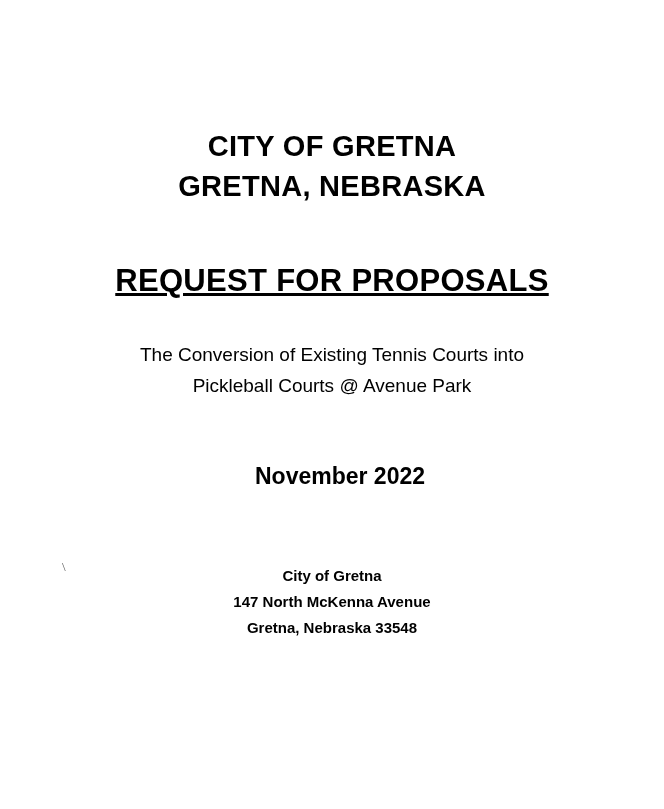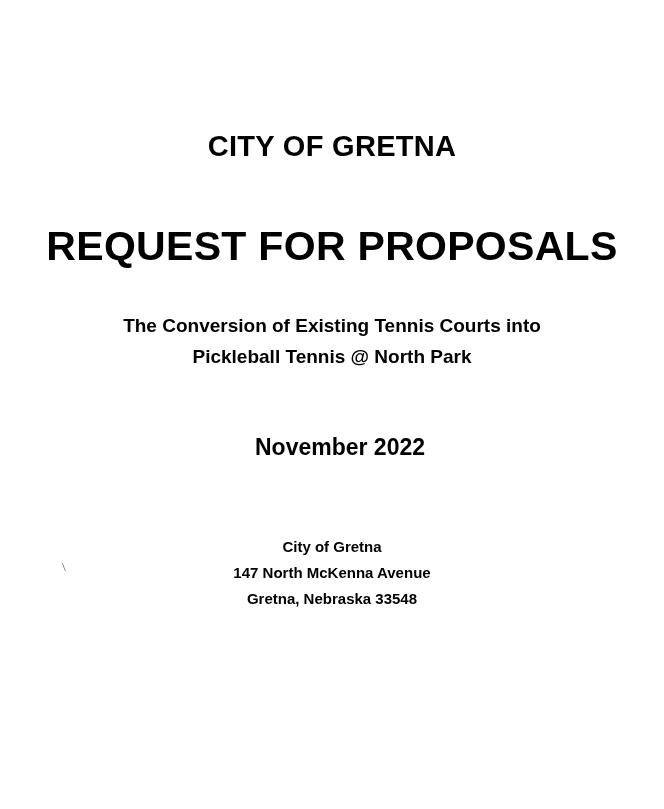--- a/index.html
+++ b/index.html
@@ -32,35 +32,36 @@
     margin-top: 126px;
   }
   .org-line {
     font-size: 29px;
     font-weight: bold;
     line-height: 40px;
     letter-spacing: 0.3px;
   }
   .rfp-heading {
     margin-top: 57px;
-    font-size: 41px;
+    font-size: 31px;
     font-weight: bold;
+    text-decoration: underline;
     letter-spacing: 0.3px;
   }
   .for-line {
     margin-top: 44px;
     font-size: 18px;
     font-weight: bold;
   }
   .subject-block {
     margin-top: 40px;
   }
   .subject-line {
     font-size: 19px;
-    font-weight: bold;
+    font-weight: normal;
     line-height: 31px;
   }
   .date-line {
     margin-top: 62px;
     font-size: 23px;
     font-weight: bold;
     padding-left: 16px;
   }
   .stray-mark {
     position: absolute;
@@ -80,28 +81,29 @@
   }
 </style>
 </head>
 <body>
 
 <div class="page">
   <div class="doc-body">
 
     <div class="title-block">
       <div class="org-line">CITY OF GRETNA</div>
+      <div class="org-line">GRETNA, NEBRASKA</div>
     </div>
 
     <div class="rfp-heading">REQUEST FOR PROPOSALS</div>
 
 
     <div class="subject-block">
       <div class="subject-line">The Conversion of Existing Tennis Courts into</div>
-      <div class="subject-line">Pickleball Tennis @ North Park</div>
+      <div class="subject-line">Pickleball Courts @ Avenue Park</div>
     </div>
 
     <div class="date-line">November 2022</div>
 
     <div class="address-block">
       <div class="address-line">City of Gretna</div>
       <div class="address-line">147 North McKenna Avenue</div>
       <div class="address-line">Gretna, Nebraska 33548</div>
     </div>
 

